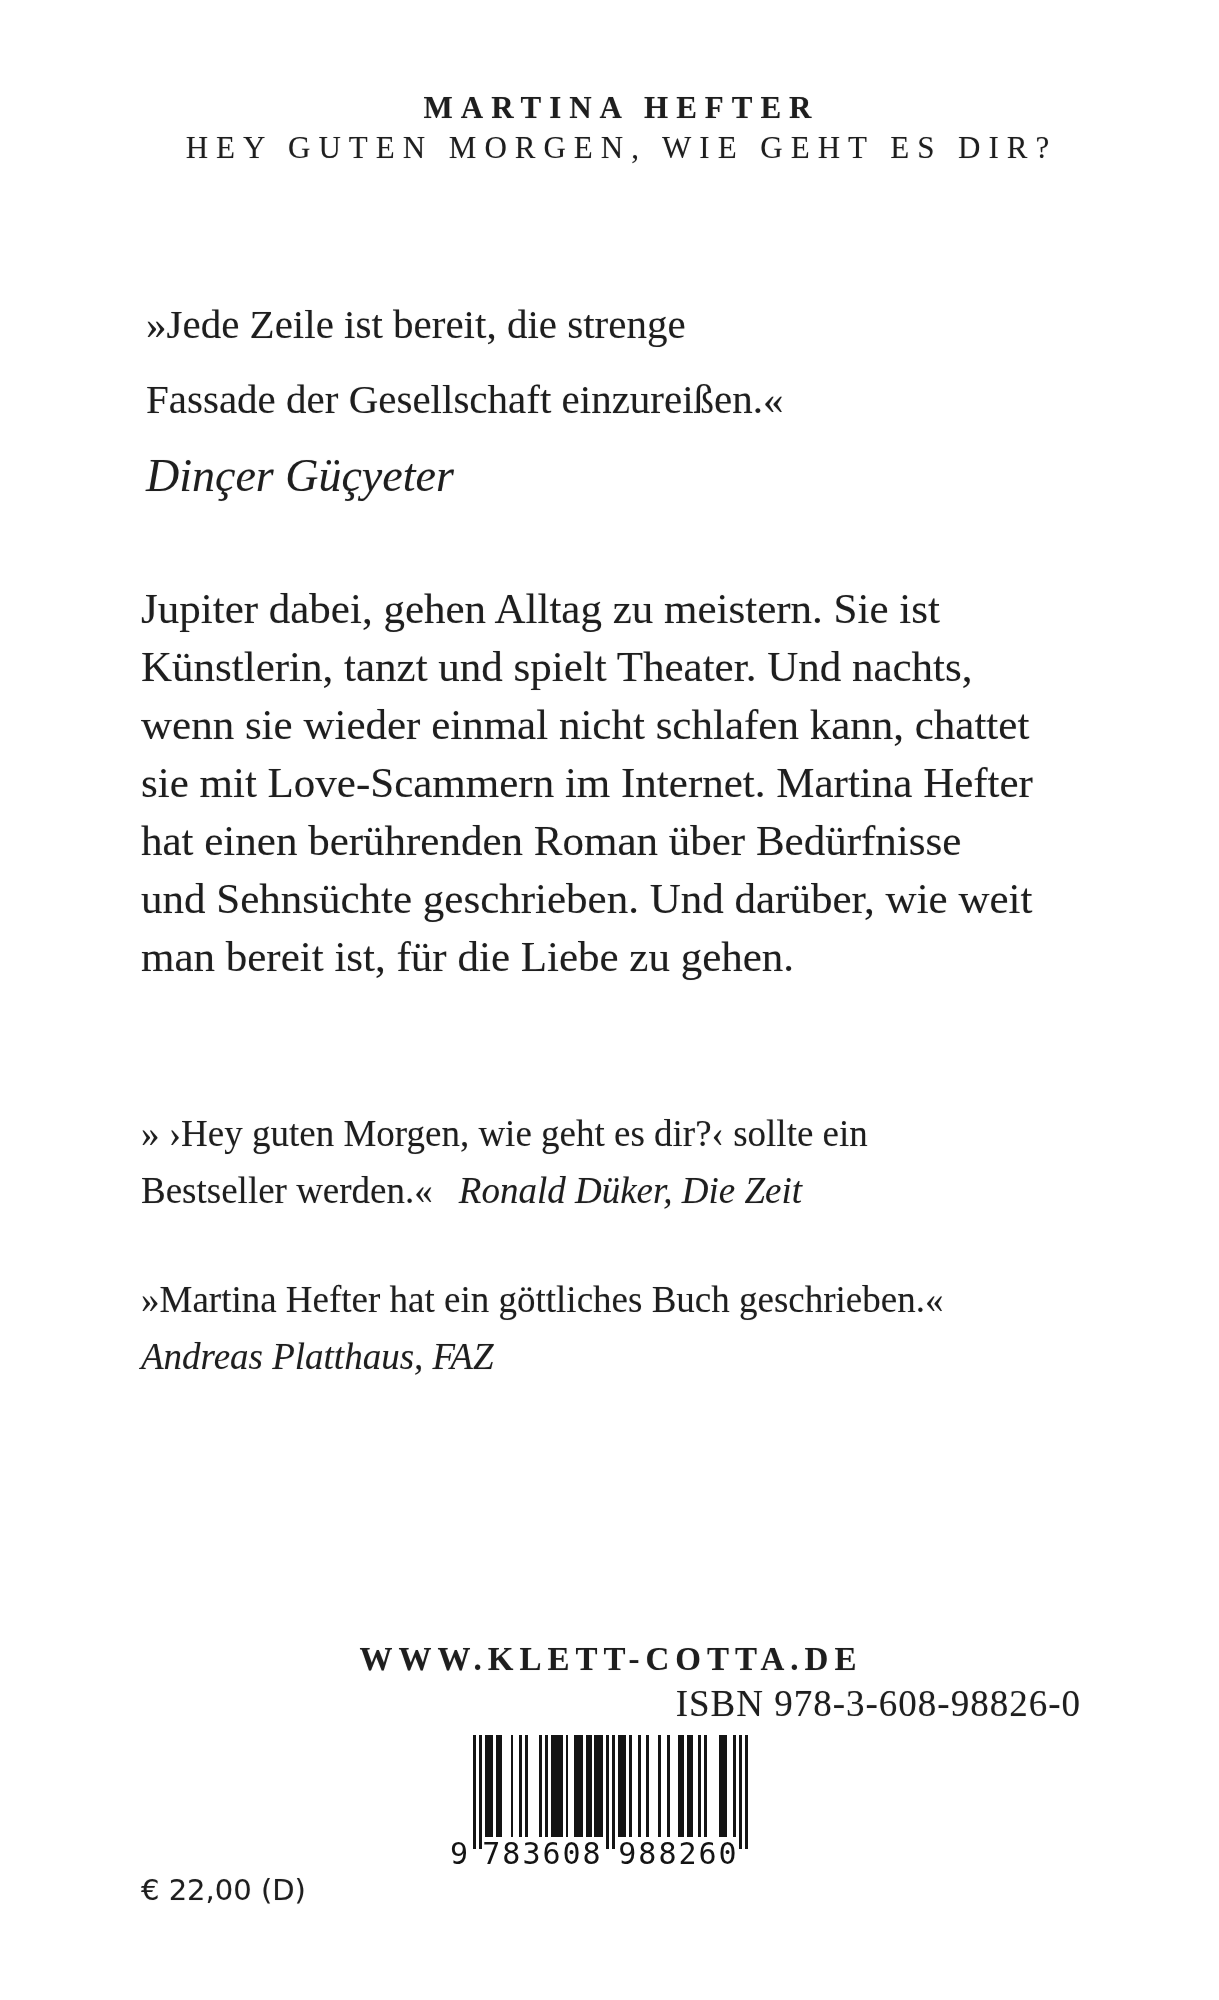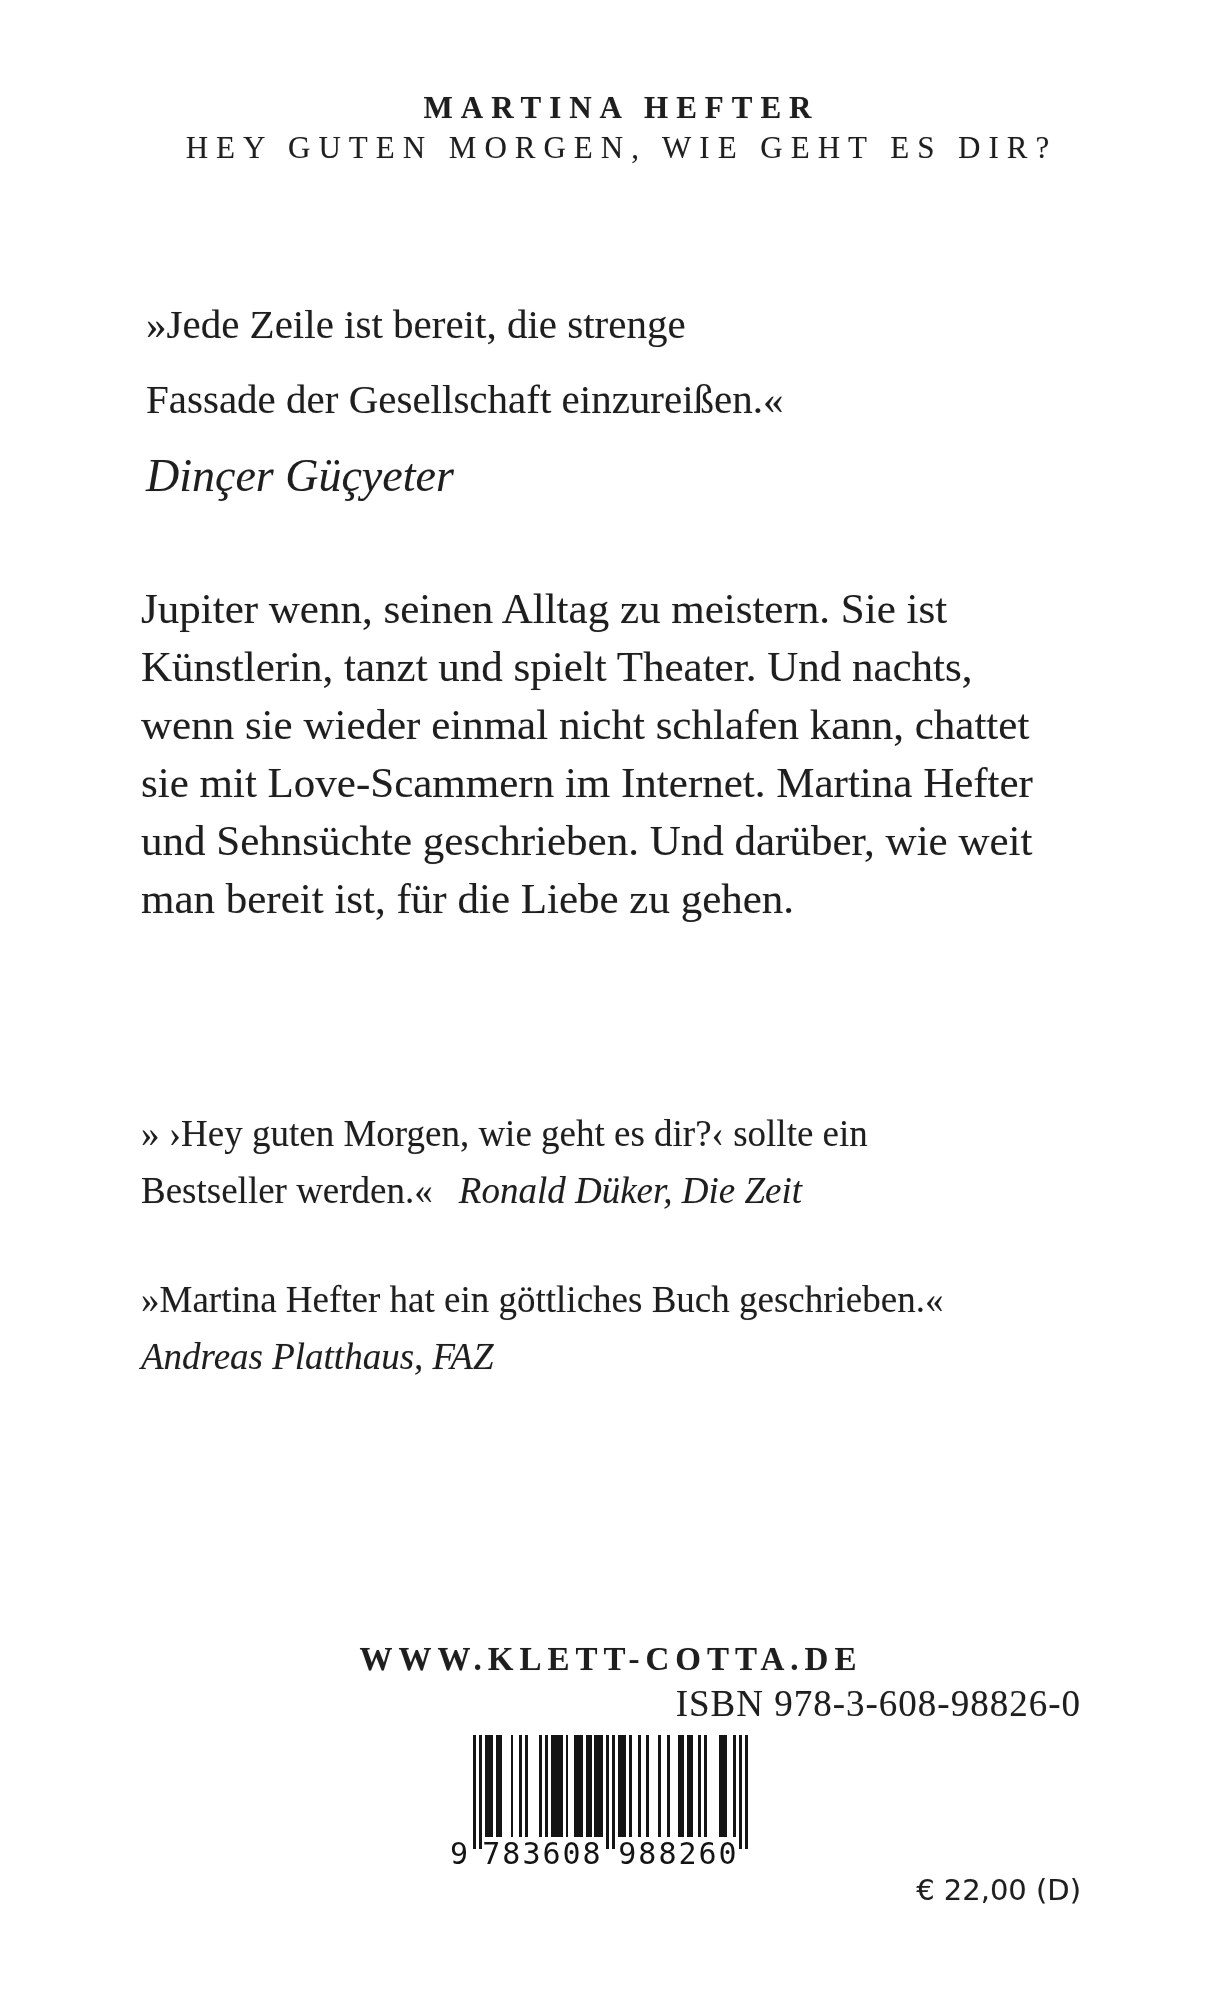--- a/index.html
+++ b/index.html
@@ -22,21 +22,21 @@
   .pq{position:absolute;left:141px;font-size:37px;line-height:57px;white-space:nowrap;}
   .pq-zeit{top:1105px;}
   .pq-faz{top:1271px;}
   .attr{font-style:italic;}
   .attr-inline{font-style:italic;margin-left:26px;}
   
   .website{position:absolute;left:141px;top:1641px;width:940px;text-align:center;
            font-size:33px;font-weight:700;letter-spacing:6px;white-space:nowrap;}
   .isbn{position:absolute;left:141px;top:1682px;width:940px;text-align:right;
         font-size:37px;letter-spacing:1px;white-space:nowrap;}
-  .price{position:absolute;left:141px;top:1873px;width:940px;text-align:right;
+  .price{position:absolute;left:141px;top:1873px;width:940px;text-align:left;
          font-family:"DejaVu Sans","Liberation Sans",sans-serif;font-size:29px;white-space:nowrap;}
   
   .barcode{position:absolute;left:450px;top:1735px;width:320px;height:135px;}
   .bc-bars{position:absolute;left:23px;top:0;display:flex;}
   .bc-mod{width:2.9px;height:102px;background:transparent;}
   .bc-mod.on{background:#141414;}
   .bc-mod.on.guard{height:114px;}
   .bc-digits{font-family:"DejaVu Sans Mono","Liberation Mono",monospace;font-size:30px;
              position:absolute;top:101px;text-shadow:none;color:#141414;}
   .bc-digit-lead{left:0;}
@@ -53,24 +53,25 @@
     <div class="title">HEY GUTEN MORGEN, WIE GEHT ES DIR?</div>
   </div>
 
   <div class="lead-quote">
     <div>»Jede Zeile ist bereit, die strenge</div>
     <div>Fassade der Gesellschaft einzureißen.«</div>
   </div>
   <div class="lq-attr">Dinçer Güçyeter</div>
 
   <div class="synopsis">
-    <div>Jupiter wenn, seinen Alltag zu meistern. Sie ist</div>
+    <div>Jupiter dabei, gehen Alltag zu meistern. Sie ist</div>
     <div>Künstlerin, tanzt und spielt Theater. Und nachts,</div>
     <div>wenn sie wieder einmal nicht schlafen kann, chattet</div>
     <div>sie mit Love-Scammern im Internet. Martina Hefter</div>
+    <div>hat einen berührenden Roman über Bedürfnisse</div>
     <div>und Sehnsüchte geschrieben. Und darüber, wie weit</div>
     <div>man bereit ist, für die Liebe zu gehen.</div>
   </div>
 
   <div class="pq pq-zeit">
     <div>» ›Hey guten Morgen, wie geht es dir?‹ sollte ein</div>
     <div><span>Bestseller werden.«</span><span class="attr-inline">Ronald Düker, Die Zeit</span></div>
   </div>
 
   <div class="pq pq-faz">

